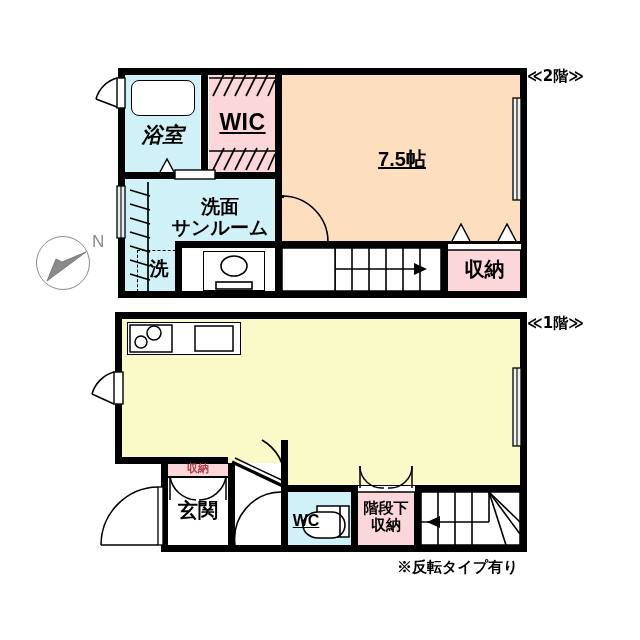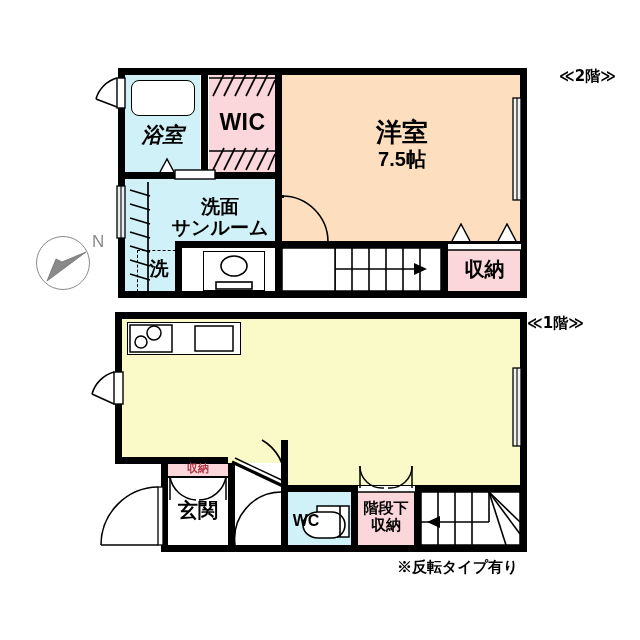--- a/index.html
+++ b/index.html
@@ -10,21 +10,21 @@
   }
   #stage{position:relative;width:640px;height:640px;background:#fff;}
 
   
   .abs{position:absolute;box-sizing:border-box;}
   .wall{position:absolute;background:#000;}
   .room{position:absolute;box-sizing:border-box;}
   .thin{position:absolute;box-sizing:border-box;border:1.6px solid #000;background:#fff;}
   .lbl{position:absolute;text-align:center;line-height:1.12;white-space:pre;}
   .jp{font-family:"DejaVu Sans","Liberation Sans",sans-serif;font-weight:700;}
-  .num{font-family:"Liberation Sans",sans-serif;font-weight:700;}
+  .num{font-family:"Liberation Sans",sans-serif;font-weight:700;text-decoration:underline;}
 
   
   .floortag{position:absolute;font-size:15px;font-weight:700;letter-spacing:0px;
             font-family:"DejaVu Sans","Liberation Sans",sans-serif;color:#000;white-space:nowrap;}
 
   
   .note{position:absolute;font-size:15px;font-weight:700;
         font-family:"DejaVu Sans","Liberation Sans",sans-serif;white-space:nowrap;}
 
   
@@ -34,21 +34,21 @@
                    font-family:"Liberation Sans",sans-serif;}
 
   svg{display:block;overflow:visible;}
   .ov{position:absolute;left:0;top:0;width:640px;height:640px;pointer-events:none;}
 </style>
 </head>
 <body>
 
 <div id="stage">
 
-  <div class="floortag jp" style="left:527px;top:67px;padding-left:32px;">≪2階≫</div>
+  <div class="floortag jp" style="left:527px;top:67px;">≪2階≫</div>
 
   <div class="floortag jp" style="left:527px;top:314px;">≪1階≫</div>
 
   <div class="note jp" style="left:397px;top:558px;font-family:Liberation Serif, serif;">※反転タイプ有り</div>
 
   <div class="compass" style="left:36px;top:236px;width:80px;height:60px;">
     <div class="ring"></div>
     <svg class="abs" style="left:0;top:0;" width="56" height="56" viewBox="0 0 56 56">
       <polygon points="50,16 11,45 20,23 26,26" fill="#8A8A8A" stroke="#6e6e6e" stroke-width="0.8"></polygon>
     </svg>
@@ -177,21 +177,20 @@
 
   <div class="lbl jp" style="left:124px;top:124px;width:77px;font-size:21px;font-style:italic;">浴室</div>
 
   <div class="lbl num" style="left:209px;top:110px;width:67px;font-size:23px;letter-spacing:0.5px;">WIC</div>
 
   <div class="lbl jp" style="left:164px;top:196px;width:112px;font-size:19px;">洗面
 サンルーム</div>
 
   <div class="lbl jp" style="left:137px;top:258px;width:44px;font-size:19px;">洗</div>
 
-  <div class="lbl jp" style="left:322px;top:118px;width:160px;font-size:26px;">洋室</div>
   <div class="lbl num" style="left:322px;top:148px;width:160px;font-size:20px;">7.5帖</div>
 
   <div class="lbl jp" style="left:448px;top:258px;width:73px;font-size:20px;">収納</div>
 
   <div class="room" style="left:121px;top:318px;width:400px;height:145px;background:#FAFAC8;"></div>
   <div class="room" style="left:288px;top:440px;width:233px;height:48px;background:#FAFAC8;"></div>
   <div class="room" style="left:168px;top:486px;width:60px;height:66px;background:#FFFFFF;"></div>
   <div class="room" style="left:168px;top:462px;width:60px;height:14px;background:#FBD7DB;"></div>
   <div class="room" style="left:287px;top:492px;width:65px;height:60px;background:#CFF1F7;"></div>
   <div class="room" style="left:358px;top:492px;width:57px;height:60px;background:#FBD7DB;"></div>

